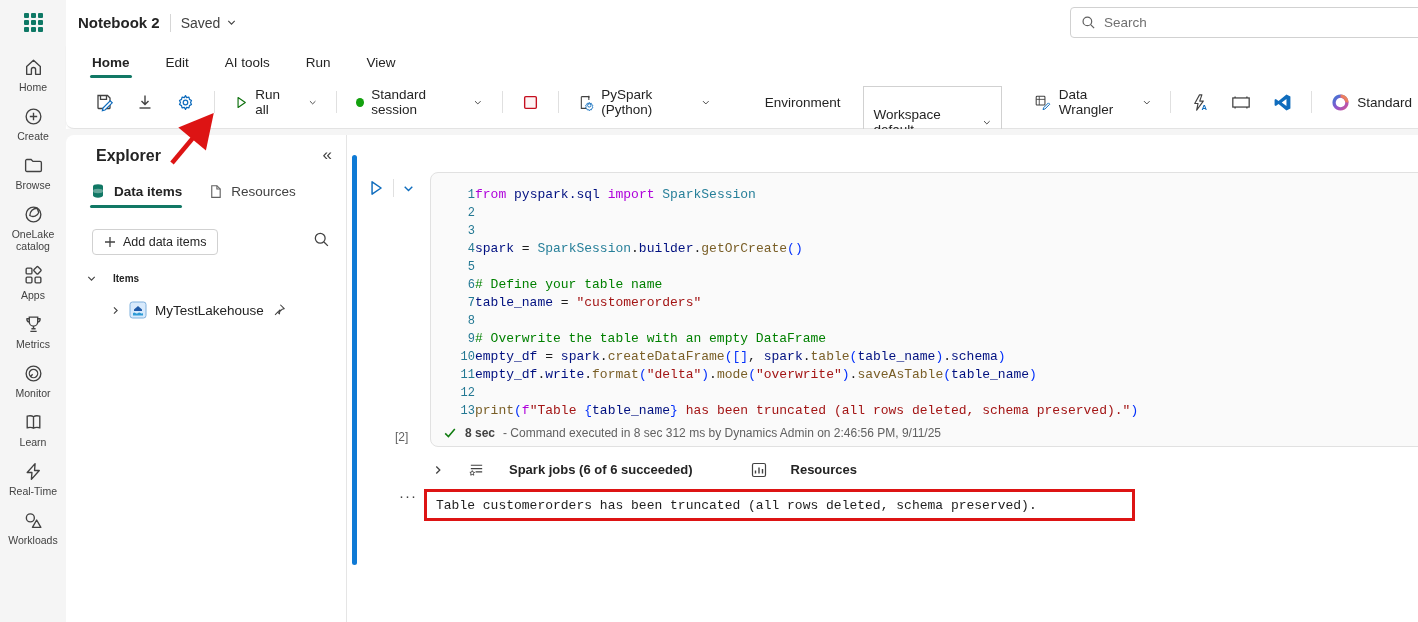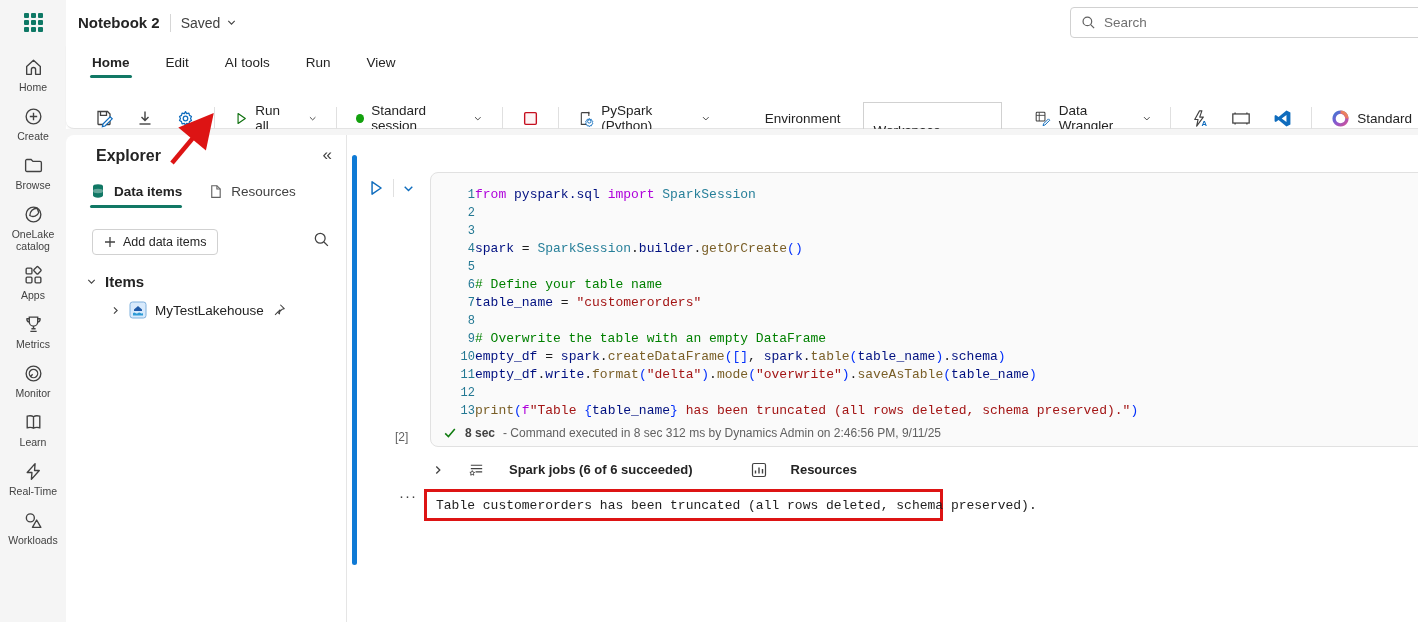--- a/index.html
+++ b/index.html
@@ -23,62 +23,62 @@
   .rail { position:absolute; left:0; top:45px; width:66px; height:577px; background:#f5f5f5; display:flex; flex-direction:column; align-items:center; padding-top:12px; gap:13px; }
   .rail-item { display:flex; flex-direction:column; align-items:center; gap:3px; cursor:pointer; width:62px; }
   .rail-item .lbl { font-size:10.5px; color:#424242; text-align:center; line-height:12px; }
 
   
   .ribbon { position:absolute; left:66px; top:45px; width:1352px; height:84px; background:#fff; border-bottom:1px solid #e3e3e3; border-bottom-left-radius:8px; box-shadow:0 1px 2px rgba(0,0,0,.05); }
   .menu-tabs { position:absolute; left:24px; top:0; height:34px; display:flex; gap:32px; align-items:center; }
   .menu-tab { font-size:13.5px; color:#242424; cursor:pointer; position:relative; padding:6px 2px; }
   .menu-tab.active { font-weight:700; }
   .menu-tab.active::after { content:""; position:absolute; left:0; right:0; bottom:-2px; height:3px; border-radius:2px; background:#117865; }
-  .tools { position:absolute; left:22px; top:52px; height:42px; display:flex; align-items:center; gap:10px; }
+  .tools { position:absolute; left:22px; top:36px; height:42px; display:flex; align-items:center; gap:10px; }
   .tbtn { display:flex; align-items:center; gap:7px; padding:6px 6px; border-radius:4px; cursor:pointer; font-size:13.5px; color:#242424; }
   .tdiv { width:1px; height:22px; background:#e0e0e0; margin:0 3px; }
   .drop-box { border:1px solid #d1d1d1; border-radius:0; padding:20px 10px; display:flex; gap:10px; align-items:center; font-size:13.5px; cursor:pointer;margin-top:40px; }
   .session-dot { width:9px; height:9px; border-radius:50%; background:#13a10e; }
 
   
   .content-bg { position:absolute; left:66px; top:129px; width:1352px; height:493px; background:#f5f5f5; }
   .content { position:absolute; left:66px; top:135px; width:1352px; height:487px; background:#fff; border-top-left-radius:8px; }
 
   
   .explorer { position:absolute; left:0; top:0; width:281px; height:487px; border-right:1px solid #e5e5e5; }
   .exp-header { position:absolute; left:30px; top:12px; font-size:16px; font-weight:700; }
   .exp-collapse { position:absolute; right:14px; top:10px; font-size:17px; color:#424242; cursor:pointer; }
   .exp-tabs { position:absolute; left:24px; top:48px; display:flex; gap:26px; }
   .exp-tab { display:flex; align-items:center; gap:8px; font-size:13.5px; color:#424242; padding-bottom:9px; position:relative; cursor:pointer; }
   .exp-tab.active { font-weight:700; color:#242424; }
   .exp-tab.active::after { content:""; position:absolute; left:0; right:0; bottom:0; height:3px; border-radius:2px; background:#117865; }
   .add-btn { position:absolute; left:26px; top:94px; border:1px solid #d1d1d1; border-radius:4px; height:26px; display:flex; align-items:center; gap:7px; padding:0 11px; font-size:12.5px; cursor:pointer; background:#fff; }
   .exp-search { position:absolute; right:16px; top:96px; cursor:pointer; }
-  .items-row { position:absolute; left:20px; top:138px; display:flex; align-items:center; gap:8px; font-size:15px; font-weight:700; cursor:pointer; }
+  .items-row { position:absolute; left:20px; top:138px; display:flex; align-items:center; gap:16px; font-size:10px; font-weight:700; cursor:pointer; }
   .tree-item { position:absolute; left:44px; top:166px; display:flex; align-items:center; gap:8px; font-size:13.5px; cursor:pointer; }
 
   
   .nb { position:absolute; left:281px; top:0; right:0; bottom:0; }
   .cell-bar { position:absolute; left:5px; top:20px; width:5px; height:410px; background:#0f7ad5; border-radius:3px; }
   .cell-controls { position:absolute; left:20px; top:44px; display:flex; align-items:center; gap:8px; }
   .cc-div { width:1px; height:18px; background:#e0e0e0; }
   .cell { position:absolute; left:83px; top:37px; right:-1px; height:275px; background:#fafafa; border:1px solid #e1e1e1; border-radius:8px 0 0 8px; }
   .code-area { position:absolute; left:0; top:13px; right:0; }
   .code-line { display:flex; height:18px; line-height:18px; font-family:"Liberation Mono","DejaVu Sans Mono",monospace; font-size:13px; }
   .code-line .ln { width:44px; text-align:right; color:#237893; font-size:12px; flex:0 0 44px; }
   .code-line .src { white-space:pre; }
   .tok-kw{color:#af00db} .tok-cls{color:#267f99} .tok-cm{color:#008000} .tok-str{color:#a31515}
   .tok-var{color:#001080} .tok-fn{color:#795e26} .tok-br{color:#0431fa} .tok-pl{color:#1e1e1e}
   .cell-status { position:absolute; left:12px; bottom:6px; display:flex; align-items:center; gap:8px; font-size:12px; color:#616161; }
   .cell-status .dur { font-weight:700; color:#424242; }
   .exec-count { position:absolute; left:48px; top:295px; font-size:12px; color:#616161; }
   .jobs-row { position:absolute; left:85px; top:326px; display:flex; align-items:center; gap:24px; font-size:13px; font-weight:700; color:#242424; }
   .jobs-row .gap { width:10px; }
   .out-dots { position:absolute; left:52px; top:352px; font-size:15px; color:#424242; letter-spacing:1px; }
-  .out-box { position:absolute; left:77px; top:354px; width:519px; height:32px; border:3px solid #dd1414; background:#fff; display:flex; align-items:center; padding-left:9px; }
+  .out-box { position:absolute; left:77px; top:354px; width:711px; height:32px; border:3px solid #dd1414; background:#fff; display:flex; align-items:center; padding-left:9px; }
   .out-box .txt { font-family:"Liberation Mono","DejaVu Sans Mono",monospace; font-size:13px; color:#1e1e1e; white-space:pre; }
 
   
   .anno { position:absolute; left:0; top:0; width:1418px; height:622px; pointer-events:none; z-index:50; }
 </style>
 </head>
 <body>
 
 <div class="topbar">
   <div class="waffle-cell">

